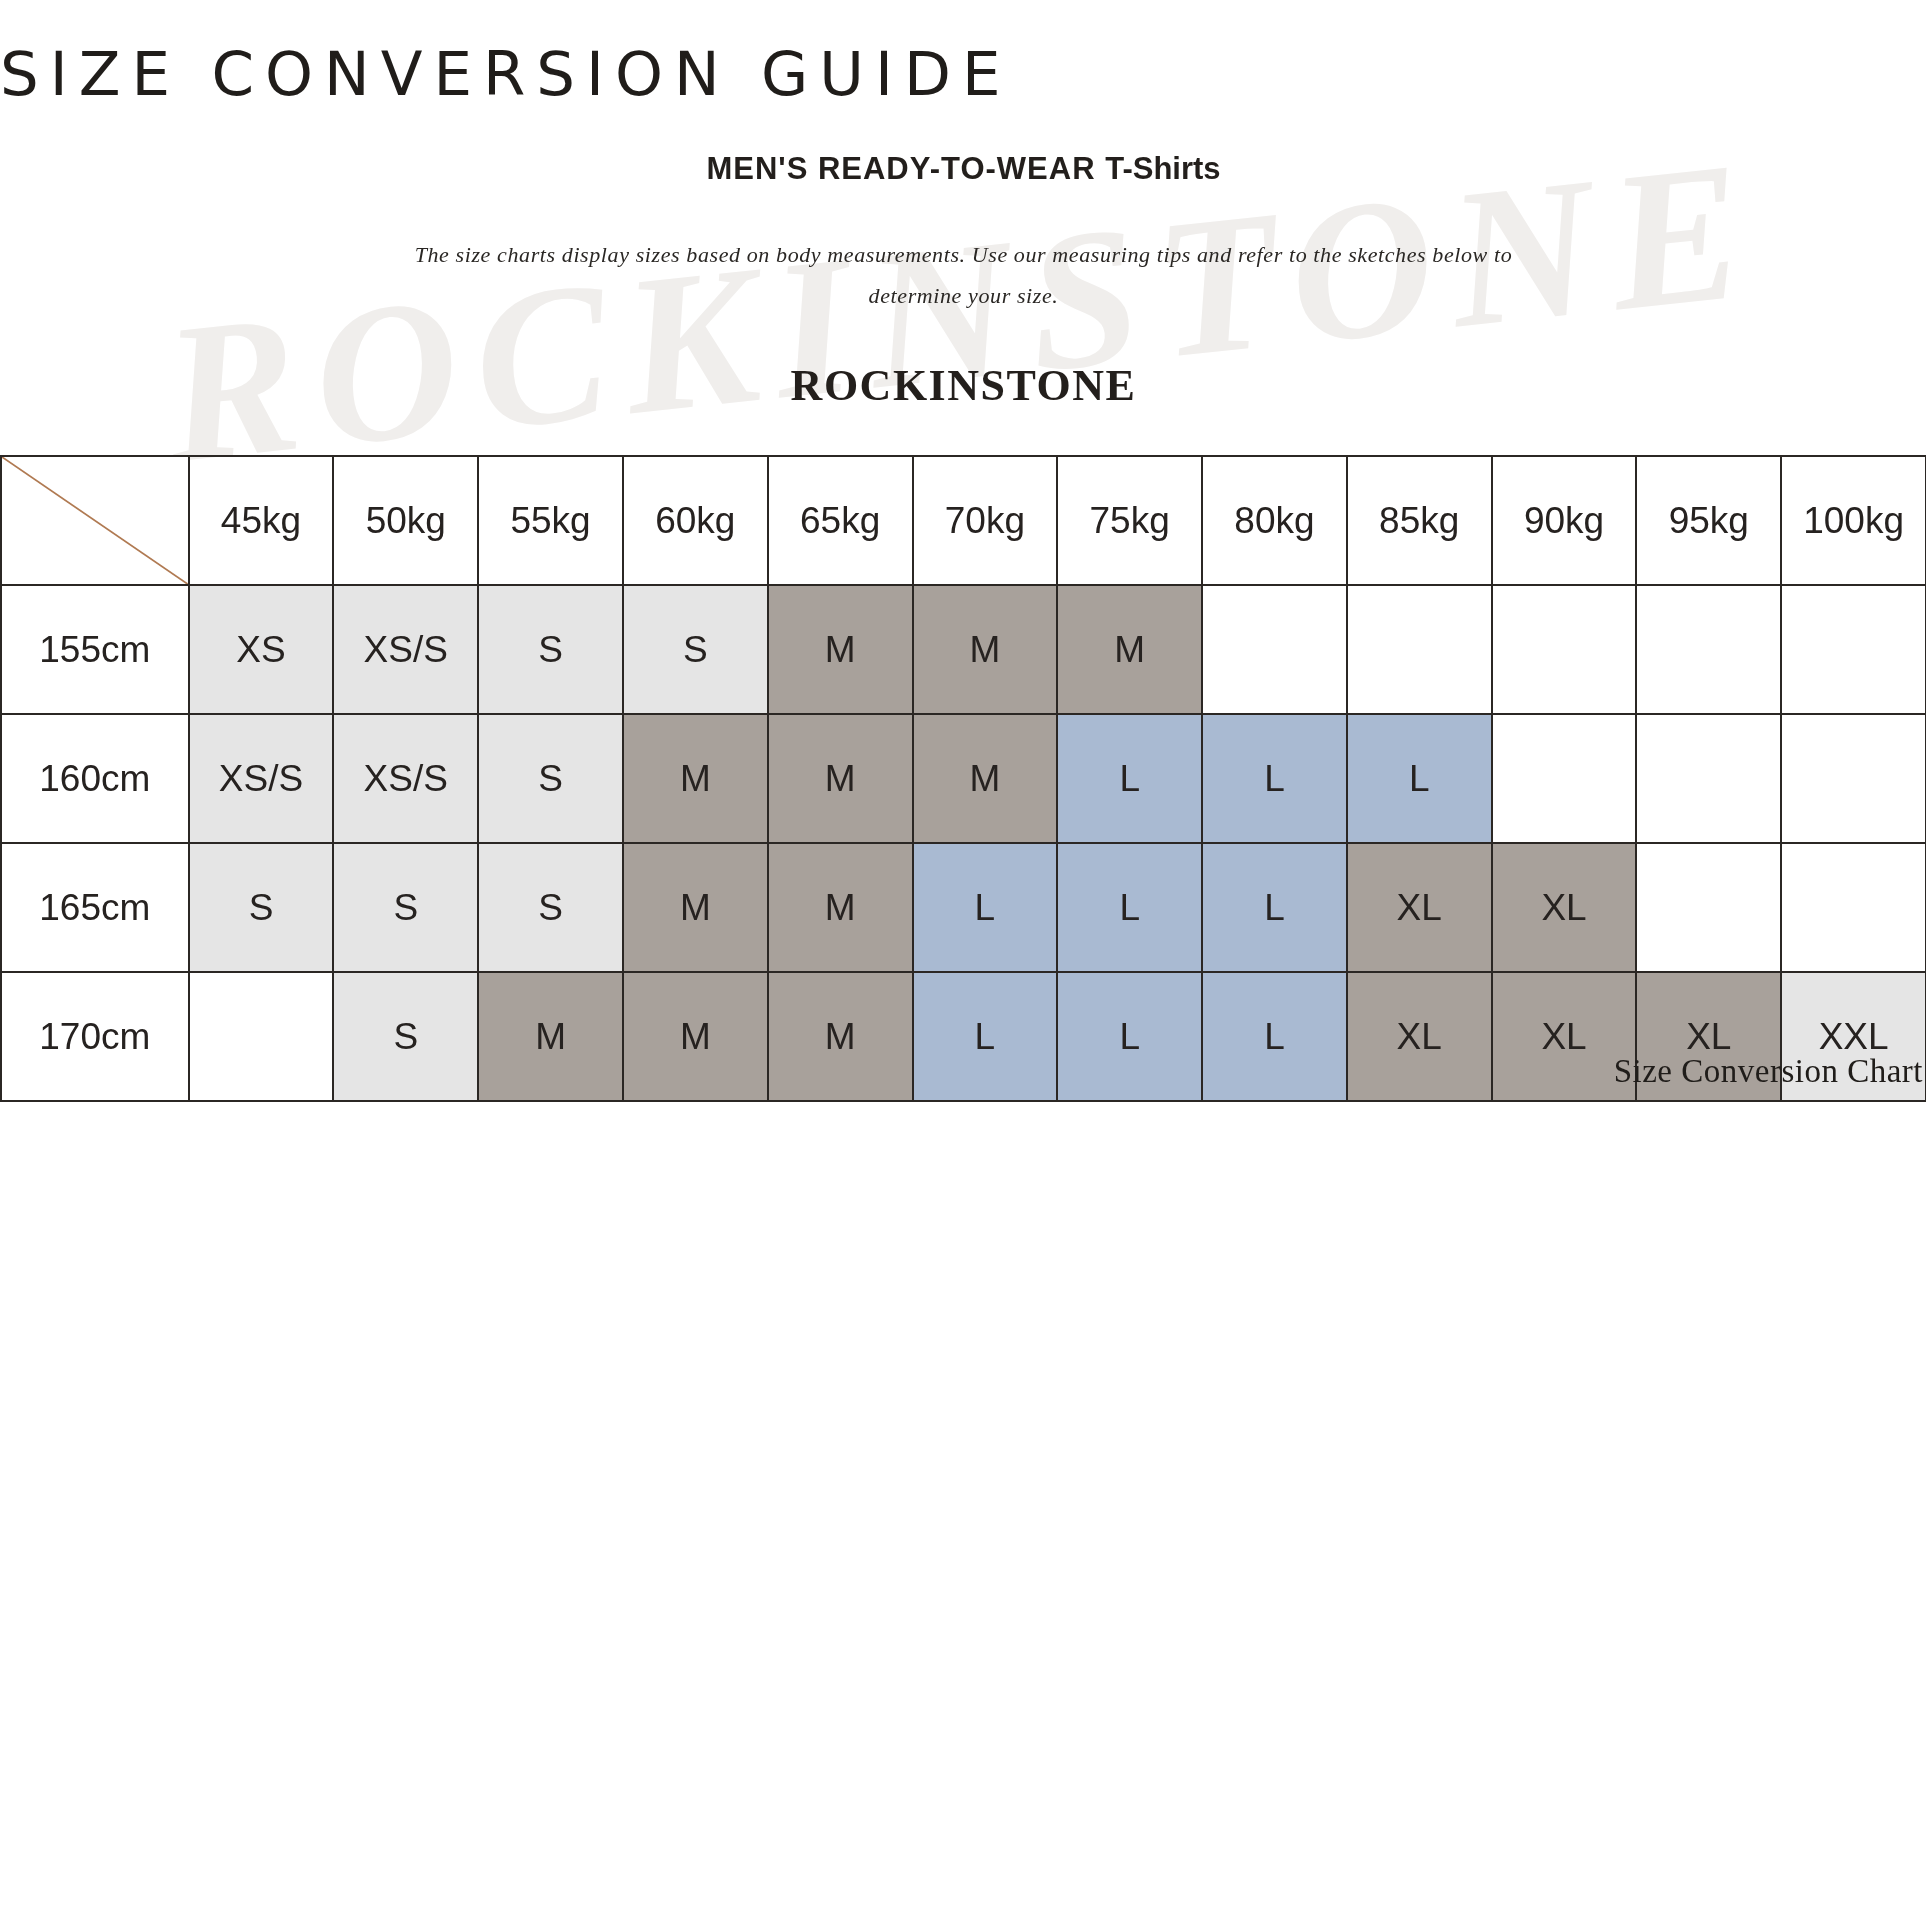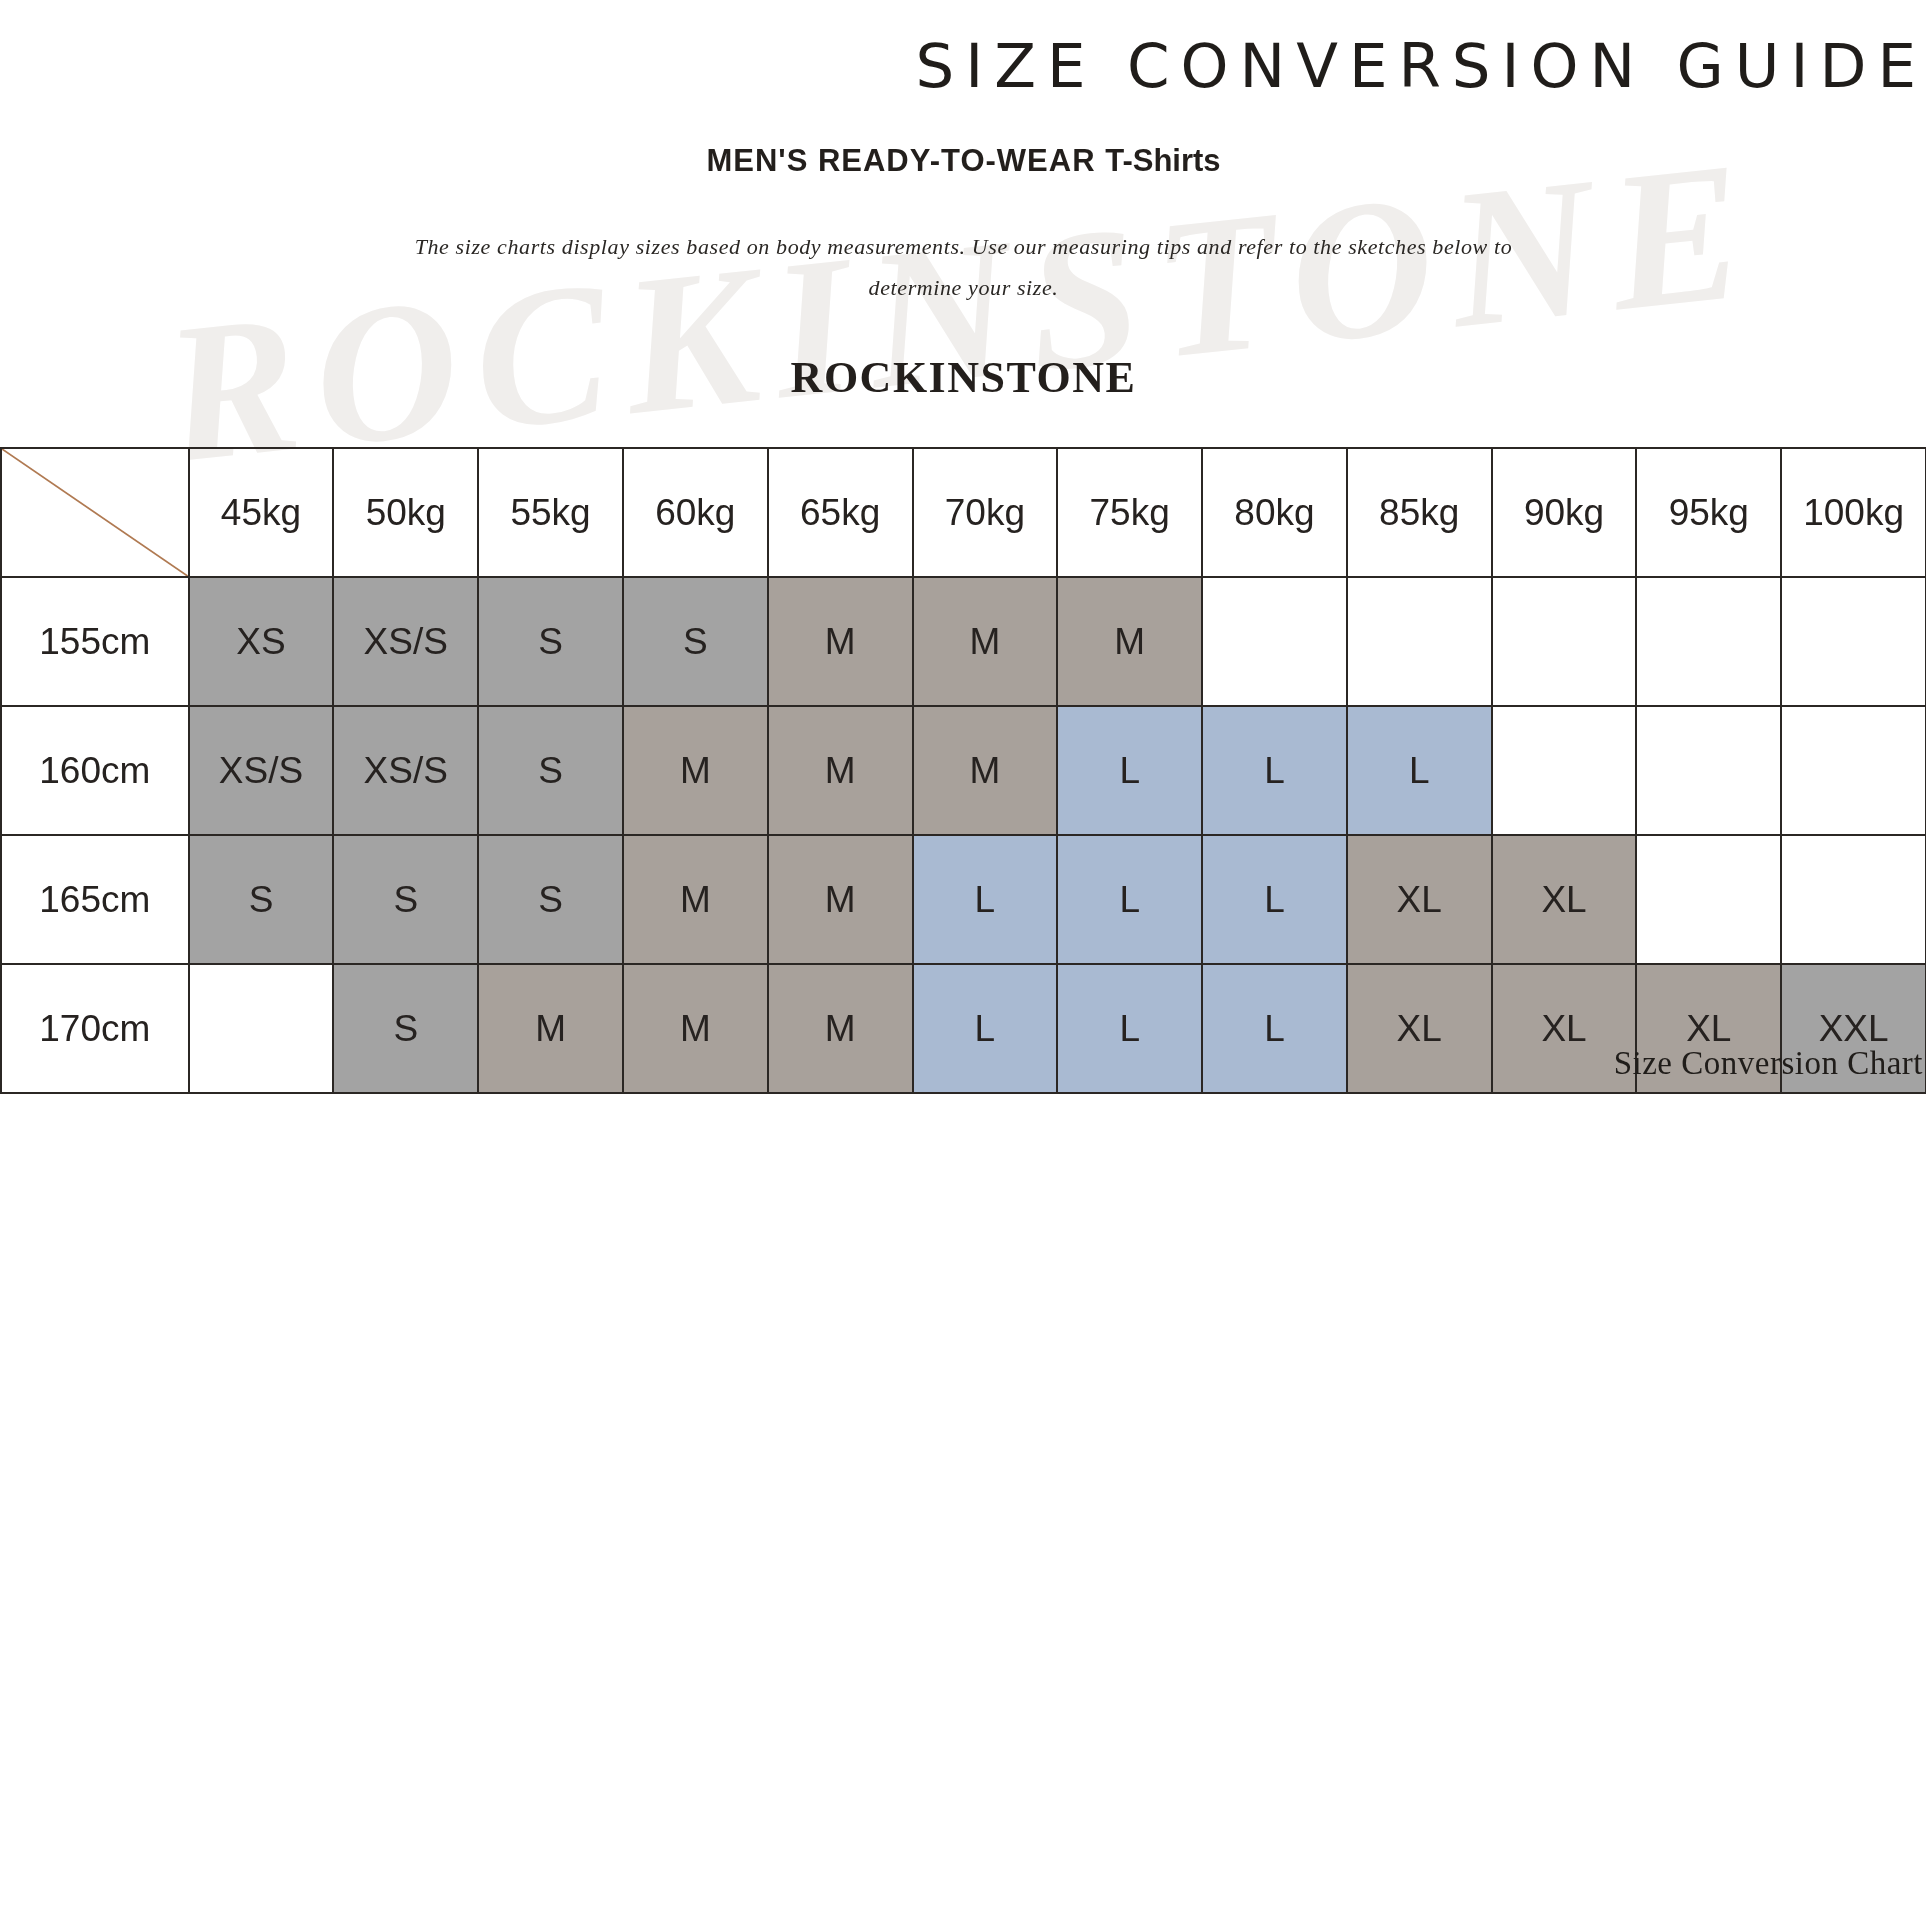--- a/index.html
+++ b/index.html
@@ -30,25 +30,25 @@
     white-space: nowrap;
     transform: rotate(-6deg);
     z-index: 0;
     user-select: none;
   }
   .content {
     position: relative;
     z-index: 2;
   }
   .title {
-    text-align: right;
+    text-align: left;
     font-size: 61px;
     letter-spacing: 11px;
     font-weight: 400;
-    padding-top: 30px;
+    padding-top: 38px;
     color: #201d1a;
     font-family: "DejaVu Sans", sans-serif;
   }
   .subtitle {
     text-align: center;
     margin-top: 42px;
     font-size: 31px;
     font-weight: bold;
     letter-spacing: 1px;
   }
@@ -104,21 +104,21 @@
   .corner svg {
     position: absolute;
     left: 0; top: 0;
     width: 100%;
     height: 100%;
     display: block;
   }
   th.colhead { height: 158px; font-size: 37px; }
   td.rowhead { font-size: 38px; }
   td.c-empty { background: #ffffff; }
-  td.c-light  { background: #a3a3a3; }
+  td.c-light  { background: #e5e5e5; }
   td.c-gray   { background: #a8a19b; }
   td.c-blue   { background: #a9bad2; }
   .footer-note {
     position: absolute;
     right: 4px;
     bottom: 12px;
     font-family: "Liberation Serif", serif;
     font-size: 33px;
     letter-spacing: 0.5px;
     color: #201d1a;

